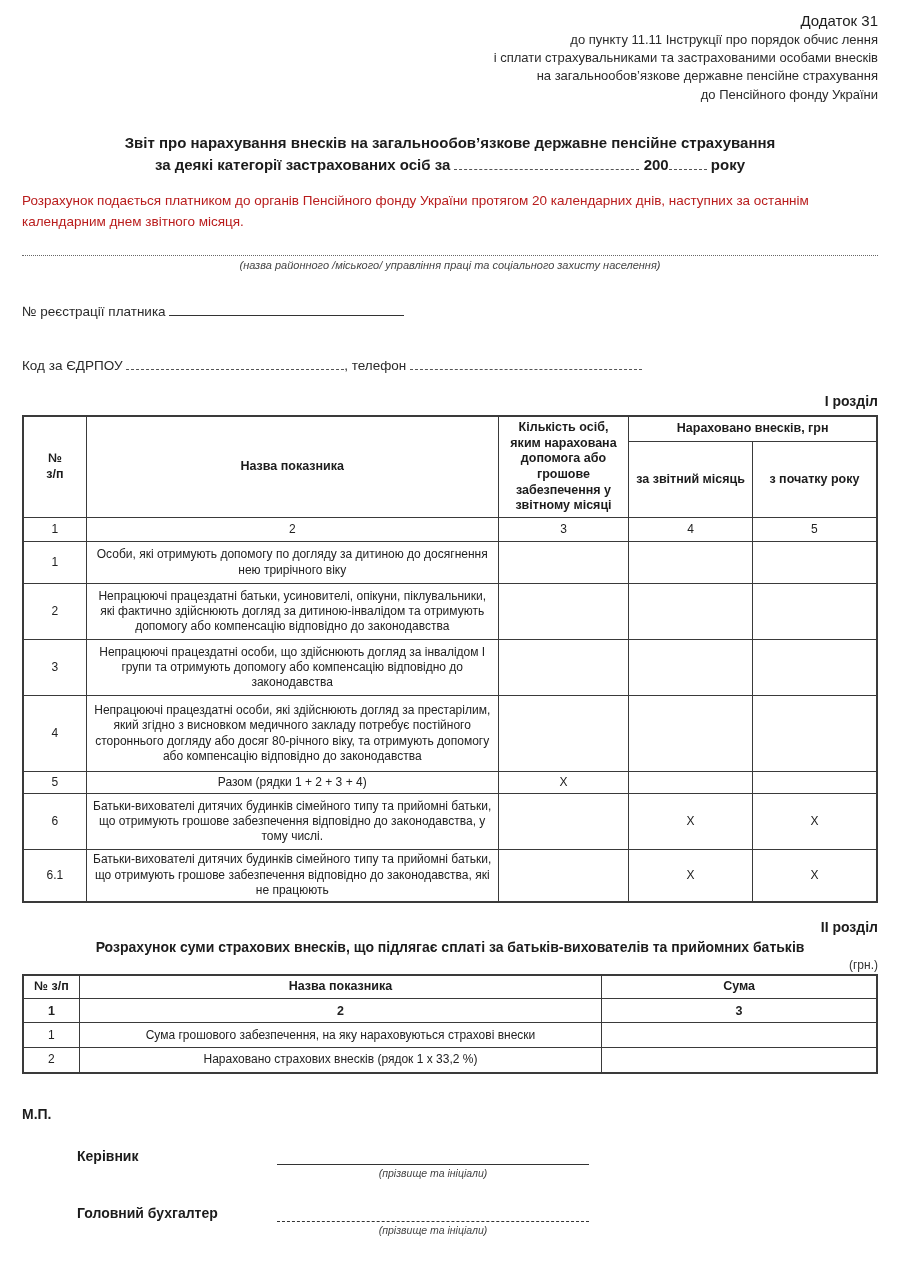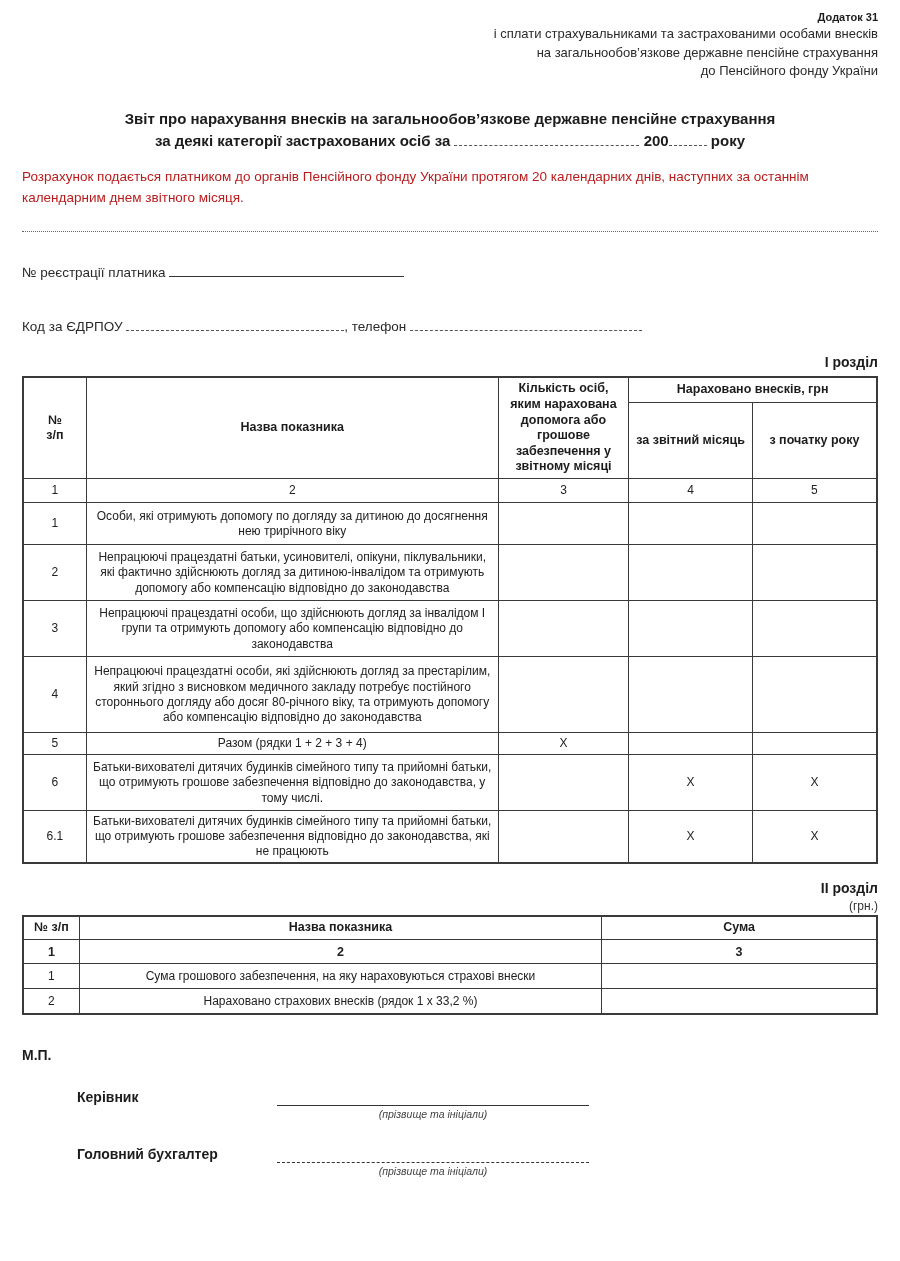--- a/index.html
+++ b/index.html
@@ -5,21 +5,21 @@
   html,body{margin:0;padding:0;background:#e8e8e8;}
   .page{
     width:900px;height:1261px;margin:0 auto;background:#ffffff;
     font-family:"Liberation Sans","DejaVu Sans",sans-serif;
     color:#1c1c1c;position:relative;overflow:hidden;box-sizing:border-box;
   }
   .inner{padding:8px 22px 0 22px;}
 
   
   .appendix-block{text-align:right;line-height:1.4;margin-top:2px;}
-  .appendix-title{font-weight:bold;font-size:11px;}
+  .appendix-title{font-weight:normal;font-size:15px;}
   .appendix-line{font-size:13px;color:#2a2a2a;}
 
   
   .doc-title{margin-top:28px;text-align:center;font-weight:bold;font-size:15px;line-height:1.45;}
   .blank{display:inline-block;border-bottom:1px dashed #555;height:14px;vertical-align:baseline;}
   .title-blank-1{width:185px;}
   .title-blank-2{width:38px;}
 
   
   .intro{margin-top:16px;font-size:13.5px;line-height:1.5;color:#b91c1c;}
@@ -63,36 +63,38 @@
   .sig-caption{text-align:center;font-style:italic;font-size:10.5px;color:#444;margin-top:2px;}
 </style>
 </head>
 <body>
 
 <div class="page">
   <div class="inner">
 
     <div class="appendix-block">
       <div class="appendix-title">Додаток 31</div>
+      <div class="appendix-line">до пункту 11.11 Інструкції про порядок обчис лення</div>
       <div class="appendix-line">і сплати страхувальниками та застрахованими особами внесків</div>
       <div class="appendix-line">на загальнообов’язкове державне пенсійне страхування</div>
       <div class="appendix-line">до Пенсійного фонду України</div>
     </div>
 
     <div class="doc-title">
       <span>Звіт про нарахування внесків на загальнообов’язкове державне пенсійне страхування</span><br>
       <span>за деякі категорії застрахованих осіб за</span>
       <span class="blank title-blank-1"></span>
       <span>200</span><span class="blank title-blank-2"></span>
       <span>року</span>
     </div>
 
     <div class="intro">Розрахунок подається платником до органів Пенсійного фонду України протягом 20 календарних днів, наступних за останнім календарним днем звітного місяця.</div>
 
     <div class="org-line"></div>
+    <div class="org-caption">(назва районного /міського/ управління праці та соціального захисту населення)</div>
 
     <div class="fill-row reg-row">
       <span>№ реєстрації платника</span>
       <span class="blank reg-blank"></span>
     </div>
 
     <div class="fill-row edrpou-row">
       <span>Код за ЄДРПОУ</span>
       <span class="blank edrpou-blank"></span><span>, телефон</span>
       <span class="blank phone-blank"></span>
@@ -173,20 +175,21 @@
         <td class="center">6.1</td>
         <td class="name-cell">Батьки-вихователі дитячих будинків сімейного типу та прийомні батьки, що отримують грошове забезпечення відповідно до законодавства, які не працюють</td>
         <td class="center"></td>
         <td class="center">Х</td>
         <td class="center">Х</td>
       </tr>
     </tbody>
       </table>
 
     <div class="section-title" style="margin-top:16px">ІІ розділ</div>
+    <div class="section-subtitle">Розрахунок суми страхових внесків, що підлягає сплаті за батьків-вихователів та прийомних батьків</div>
     <div class="unit-label">(грн.)</div>
 
     <table style="margin-top:2px">
       <colgroup>
         <col style="width:56px">
           <col style="width:520px">
           <col style="width:274px">
       </colgroup>
       <tbody>
           <tr style="height:24px">

